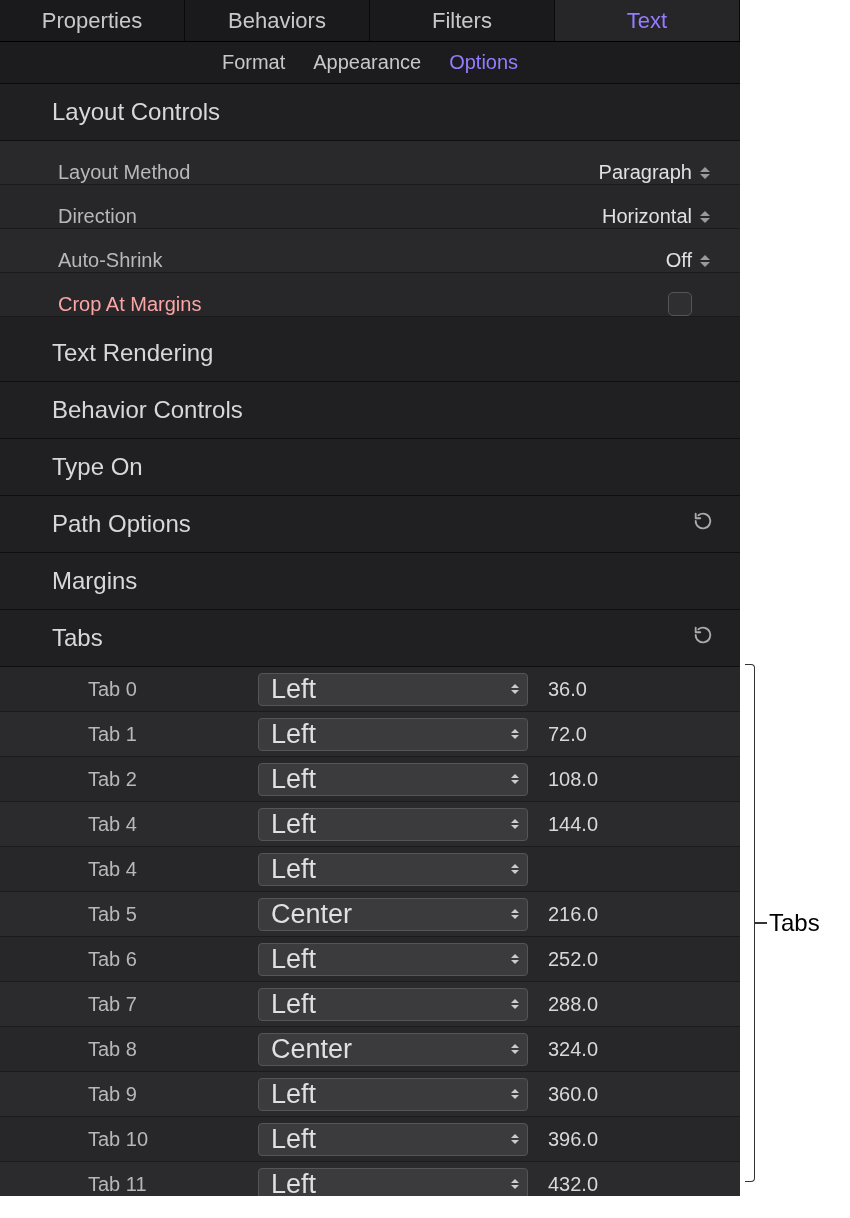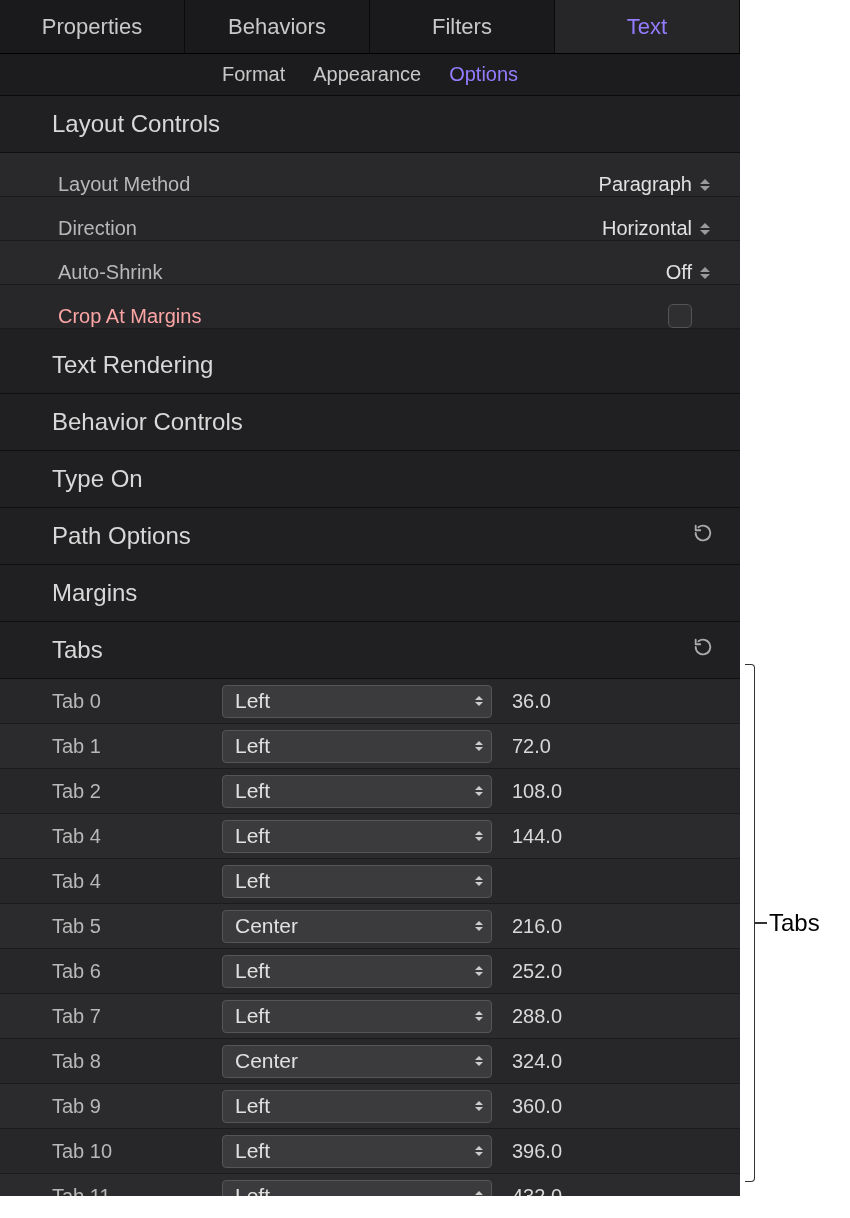--- a/index.html
+++ b/index.html
@@ -18,21 +18,21 @@
     .panel {
       width: 740px;
       background: #1f1f21;
       color: #c8c8c8;
       position: relative;
       height: 1196px;
       overflow: hidden;
     }
     .main-tabs {
       display: flex;
-      height: 54px;
+      height: 42px;
       background: #1a1a1c;
       border-bottom: 1px solid #000;
     }
     .main-tab {
       flex: 1;
       display: flex;
       align-items: center;
       justify-content: center;
       font-size: 22px;
       color: #c8c8c8;
@@ -138,32 +138,33 @@
       background: #2b2b2d;
       border-bottom: 1px solid #1b1b1d;
       font-size: 20px;
     }
     .tab-row:nth-child(odd){
       background: #27272a;
     }
     .tab-label {
       flex: 0 0 170px;
       color: #b8b8b8;
+      margin-left: 36px;
     }
     .dropdown {
       flex: 0 0 270px;
       height: 33px;
       background: #3b3b3d;
       border: 0.5px solid #555;
       border-radius: 4px;
       display: flex;
       align-items: center;
       justify-content: space-between;
       padding: 0 8px 0 12px;
-      font-size: 21px;
+      font-size: 27px;
       color: #e0e0e0;
       cursor: pointer;
     }
     .dd-arrows {
       display: flex;
       flex-direction: column;
       gap: 2px;
     }
     .dd-arrows .tri-up{ border-bottom-color:#ccc; border-left-width:4px;border-right-width:4px;border-bottom-width:4px;}
     .dd-arrows .tri-down{ border-top-color:#ccc;border-left-width:4px;border-right-width:4px;border-top-width:4px;}

